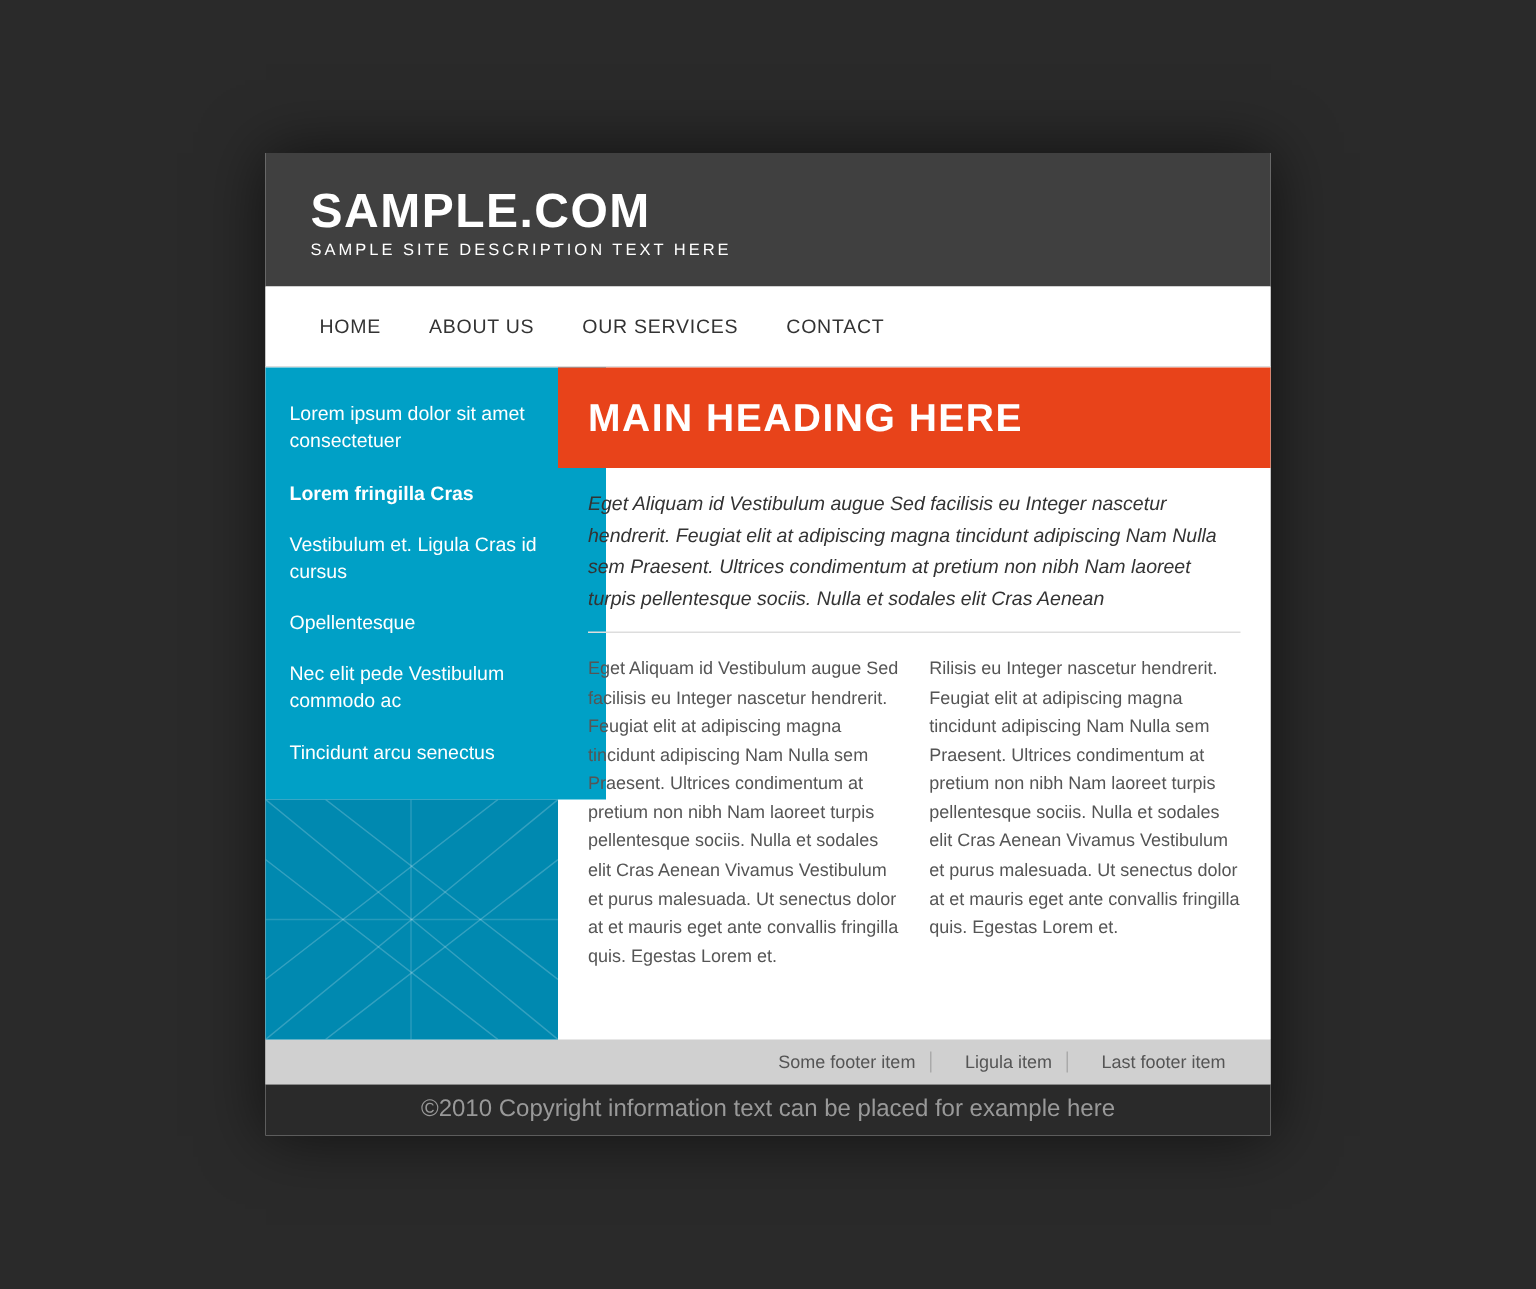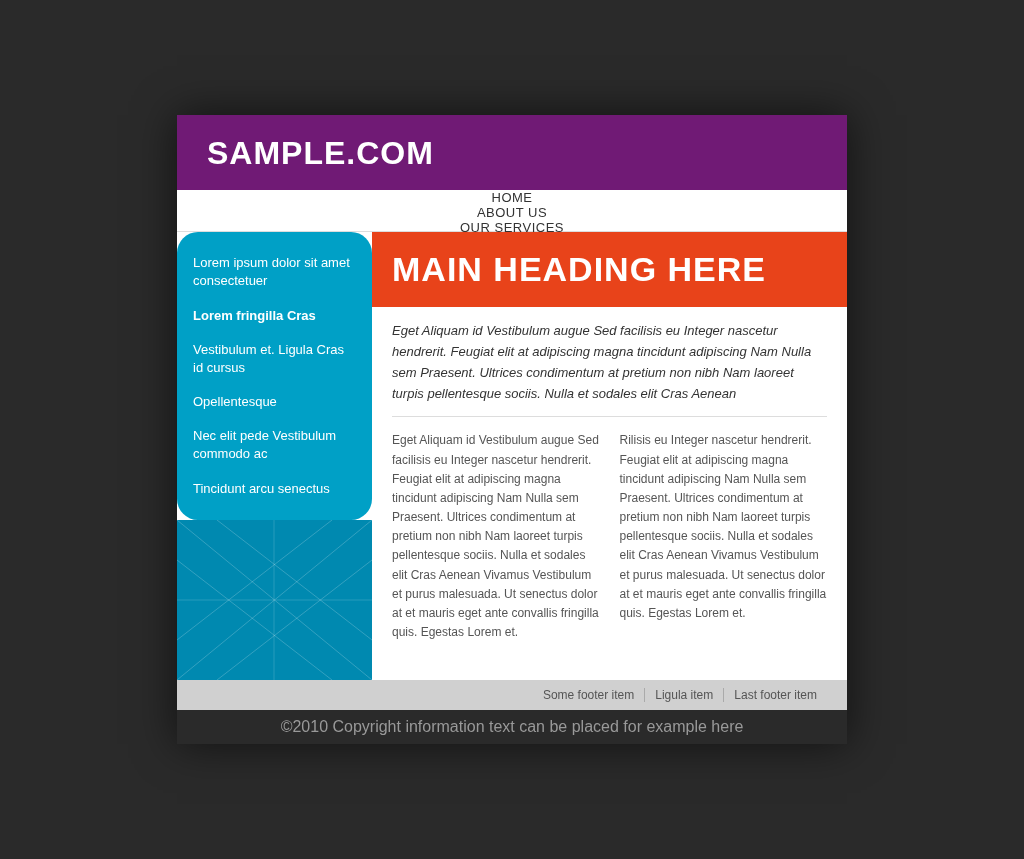--- a/index.html
+++ b/index.html
@@ -17,21 +17,21 @@
     .page-wrapper {
       position: relative;
       z-index: 1;
       width: 670px;
       background: #fff;
       box-shadow: 0 0 40px rgba(0,0,0,0.6);
     }
 
     
     .header {
-      background: #701a75;
+      background: #404040;
       padding: 20px 30px 18px 30px;
     }
 
     .site-title {
       font-size: 32px;
       font-weight: bold;
       color: #fff;
       letter-spacing: 1px;
       text-transform: uppercase;
     }
@@ -44,22 +44,21 @@
       margin-top: 2px;
     }
 
     
     .nav {
       background: #fff;
       border-bottom: 1px solid #ddd;
       display: flex;
       align-items: center;
       padding: 0 20px;
-      height: 42px;
-      flex-direction: column;
+      height: 54px;
     }
 
     .nav-item {
       font-size: 13px;
       color: #333;
       text-transform: uppercase;
       padding: 0 16px;
       cursor: pointer;
       height: 42px;
       display: flex;
@@ -69,25 +68,24 @@
     }
 
     
     .content-area {
       display: flex;
       background: #fff;
     }
 
     
     .sidebar {
-      width: 195px;
+      width: 227px;
       flex-shrink: 0;
       background: #00a0c6;
       padding: 14px 0;
-      border-radius: 21px;
     }
 
     .sidebar-item {
       padding: 8px 16px;
       font-size: 13px;
       color: #fff;
       cursor: pointer;
       line-height: 1.4;
     }
 
@@ -120,21 +118,21 @@
       flex-direction: column;
     }
 
     .main-heading-bar {
       background: #e8431a;
       padding: 18px 20px;
       margin-bottom: 14px;
     }
 
     .main-heading-text {
-      font-size: 34px;
+      font-size: 26px;
       font-weight: bold;
       color: #fff;
       text-transform: uppercase;
       letter-spacing: 1px;
     }
 
     .main-inner {
       padding: 0 20px 16px 20px;
     }
 
@@ -160,21 +158,21 @@
       line-height: 1.6;
     }
 
     
     .footer-bar {
       background: #d0d0d0;
       padding: 8px 20px;
       display: flex;
       justify-content: flex-end;
       align-items: center;
-      gap: 0;
+      gap: 12px;
       font-size: 12px;
       color: #555;
     }
 
     .footer-item {
       padding: 0 10px;
       border-right: 1px solid #aaa;
       cursor: pointer;
     }
 
@@ -196,20 +194,21 @@
       top: 0; left: 0; right: 0; bottom: 0;
     }
   </style>
 </head>
 <body>
 
 <div class="page-wrapper">
 
   <div class="header">
     <div class="site-title">SAMPLE.COM</div>
+    <div class="site-description">SAMPLE SITE DESCRIPTION TEXT HERE</div>
   </div>
 
   <div class="nav">
     <a class="nav-item">HOME</a>
     <a class="nav-item">ABOUT US</a>
     <a class="nav-item">OUR SERVICES</a>
     <a class="nav-item">CONTACT</a>
   </div>
 
   <div class="content-area">

